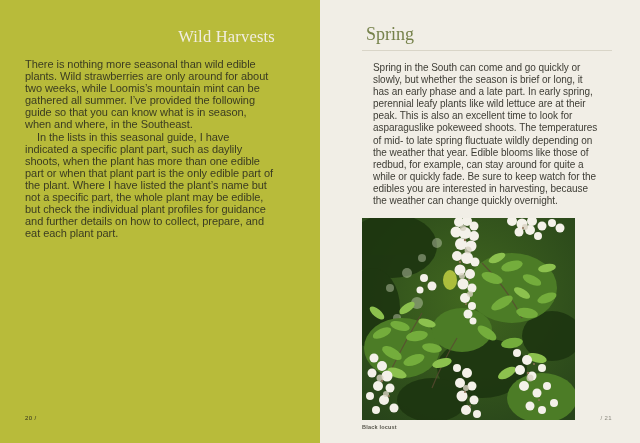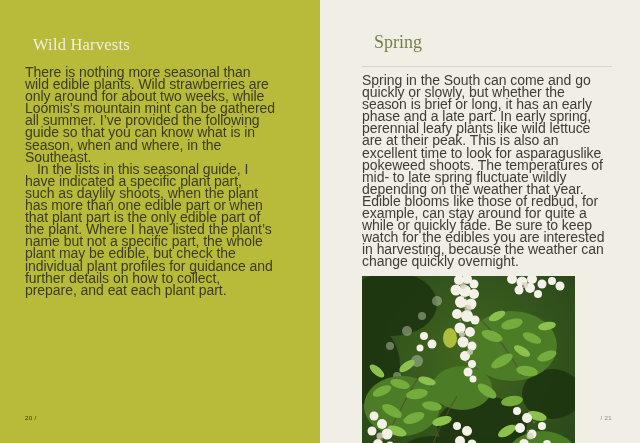--- a/index.html
+++ b/index.html
@@ -15,32 +15,33 @@
     position: relative;
     box-sizing: border-box;
   }
 
   
   .page-left {
     background: #b8bb3a;
     padding: 26px 45px 0 25px;
   }
   .lp-title {
-    margin: 8px;
+    margin: 0;
     font-family: "Liberation Serif", serif;
     font-weight: 400;
     font-size: 16.5px;
     line-height: 21px;
     letter-spacing: 0.2px;
     color: #f1ede0;
+    text-align: right;
   }
   .lp-title .line { display: block; }
   .lp-body {
     margin-top: 11px;
-    font-size: 14px;
+    font-size: 11px;
     line-height: 12.1px;
     letter-spacing: -0.05px;
     color: #3b3c21;
   }
   .lp-body p { margin: 0; }
   .lp-body p.indent { text-indent: 12px; }
 
   .folio {
     position: absolute;
     bottom: 22px;
@@ -49,34 +50,34 @@
   }
   .folio-left { left: 25px; color: #30311c; }
   .folio-right { right: 28px; color: #8b897f; }
 
   
   .page-right {
     background: #f1eee6;
     padding: 18px 28px 0 42px;
   }
   .rp-heading {
-    margin: 12px;
+    margin: 4px;
     font-family: "Liberation Serif", serif;
     font-weight: 400;
     font-size: 18px;
     line-height: 24px;
     color: #75814a;
   }
   .rule {
     border-bottom: 1px solid #d9d5c8;
     margin: 4px 0 7px 0;
   }
   .rp-body {
-    margin: 0;
-    font-size: 14px;
+    margin: 11px;
+    font-size: 10px;
     line-height: 12.1px;
     letter-spacing: -0.05px;
     color: #3e3d35;
   }
   .photo-block { margin: 8px 0 0 0; }
   .photo-block svg { display: block; }
   .photo-caption {
     margin-top: 4px;
     font-size: 5.5px;
     font-weight: bold;

